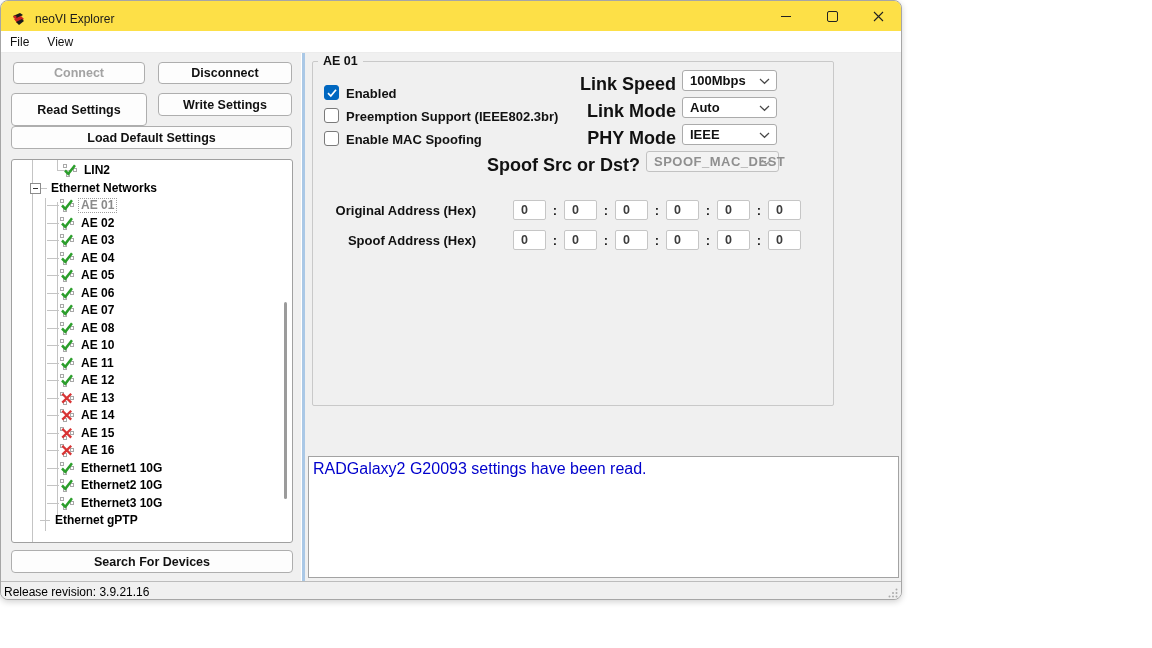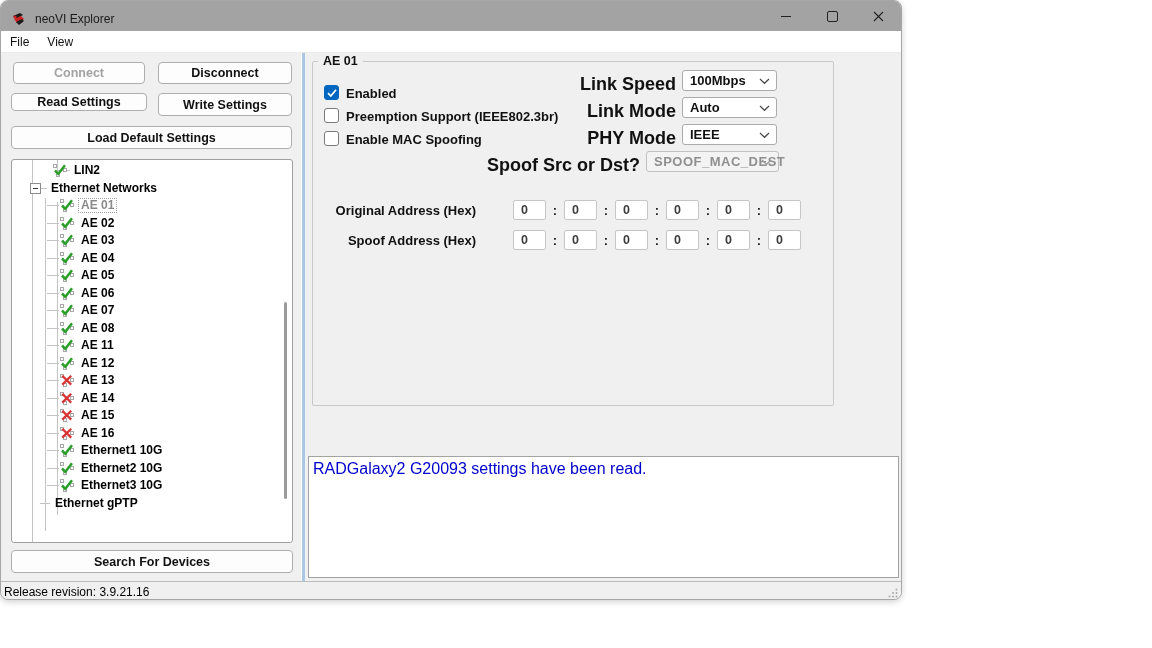--- a/index.html
+++ b/index.html
@@ -1,21 +1,21 @@
 <!DOCTYPE html>
 <html style="--accent: #0067c0;"><head>
 <meta charset="utf-8">
 <style>
   html,body{margin:0;padding:0;background:#ffffff;width:1152px;height:648px;
     font-family:"Liberation Sans",sans-serif;-webkit-font-smoothing:antialiased;}
   .window{position:absolute;left:0;top:0;width:902px;height:600px;background:#f0f0f0;
     border:1px solid #a6a6a6;border-radius:8px;overflow:hidden;box-sizing:border-box;
     box-shadow:0 2px 6px rgba(0,0,0,.18);}
   
-  .titlebar{position:absolute;left:0;top:0;width:100%;height:35px;background:#a3a3a3;
+  .titlebar{position:absolute;left:0;top:0;width:100%;height:35px;background:#fde047;
     display:flex;align-items:center;}
   .app-icon{width:16px;height:16px;margin:0 8px 0 10px;flex:0 0 auto;}
   .title-text{font-size:12px;color:#1b1b1b;}
   .win-controls{position:absolute;right:0;top:0;height:30px;display:flex;}
   .win-btn{width:46px;height:30px;display:flex;align-items:center;justify-content:center;}
   .glyph-min{width:10px;height:1px;background:#222;}
   .glyph-max{width:9px;height:9px;border:1px solid #222;border-radius:2px;}
   .glyph-close svg{display:block;}
   
   .menubar{position:absolute;left:0;top:30px;width:100%;height:22px;background:#ffffff;
@@ -31,21 +31,21 @@
     border:1px solid #a0a0a0;border-radius:3px;box-sizing:border-box;overflow:hidden;}
   .tree-inner{position:relative;width:100%;height:100%;font-size:12px;font-weight:bold;color:#000;}
   .gl{position:absolute;width:0;border-left:1px solid #c4c4c4;}
   .lin-stub{position:absolute;left:45px;top:0;width:12px;height:10px;
     border-left:1px solid #c4c4c4;border-bottom:1px solid #c4c4c4;}
   .rows{position:absolute;left:0;top:2px;width:100%;}
   .tree-row{height:17.5px;display:flex;align-items:center;white-space:nowrap;}
   .tree-row.indent-branch{padding-left:18px;}
   .tree-row.indent-branch2{padding-left:28px;}
   .tree-row.indent-leaf{padding-left:35px;}
-  .tree-row.indent-lin{margin-left:40px;}
+  .tree-row.indent-lin{padding-left:50px;}
   .hline{height:0;border-top:1px solid #c4c4c4;flex:0 0 auto;}
   .hline.w12{width:12px;} .hline.w10{width:10px;margin-right:3px;} .hline.w6{width:6px;margin-right:2px;}
   .expander{width:11px;height:11px;background:#fff;border:1px solid #8c8c8c;flex:0 0 auto;
     position:relative;box-sizing:border-box;}
   .expander::after{content:"";position:absolute;left:2px;top:4px;width:5px;height:1px;background:#333;}
   .net-icon{width:16px;height:15px;position:relative;flex:0 0 auto;margin-right:4px;}
   .net-icon .sq{position:absolute;width:4px;height:4px;border:1px solid #a8a8a8;background:#fff;box-sizing:border-box;}
   .net-icon .sq.s1{left:1px;top:1px;} .net-icon .sq.s2{left:11px;top:5px;} .net-icon .sq.s3{left:4px;top:10px;}
   .net-icon svg{position:absolute;left:0;top:-1px;}
   .tree-label{padding:0 2px;line-height:13px;}
@@ -123,21 +123,21 @@
     <span class="menu-item">File</span>
     <span class="menu-item">View</span>
   </div>
 
   <div class="btn disabled" style="left:12px;top:61px;width:132px;height:22px;">
       <span>Connect</span>
     </div>
   <div class="btn" style="left:157px;top:61px;width:134px;height:22px;">
       <span>Disconnect</span>
     </div>
-  <div class="btn" style="left:10px;top:92px;width:136px;height:18px;">
+  <div class="btn" style="left:10px;top:92px;width:136px;height:33px;">
       <span>Read Settings</span>
     </div>
   <div class="btn" style="left:157px;top:92px;width:134px;height:23px;">
       <span>Write Settings</span>
     </div>
   <div class="btn" style="left:10px;top:125px;width:281px;height:23px;">
       <span>Load Default Settings</span>
     </div>
 
   <div class="tree">
@@ -251,20 +251,32 @@
             <span class="hline w12"></span>
             <span class="net-icon">
               <span class="sq s1"></span>
               <span class="sq s2"></span>
               <span class="sq s3"></span>
               <svg width="16" height="16" viewBox="0 0 16 16">
                 <path d="M3 8.5 L6.3 11.8 L13 3.3" stroke="#2b9e2b" stroke-width="2.5" fill="none"></path>
               </svg>
             </span>
             <span class="tree-label">AE 08</span>
+          </div>
+          <div class="tree-row indent-leaf">
+            <span class="hline w12"></span>
+            <span class="net-icon">
+              <span class="sq s1"></span>
+              <span class="sq s2"></span>
+              <span class="sq s3"></span>
+              <svg width="16" height="16" viewBox="0 0 16 16">
+                <path d="M3 8.5 L6.3 11.8 L13 3.3" stroke="#2b9e2b" stroke-width="2.5" fill="none"></path>
+              </svg>
+            </span>
+            <span class="tree-label">AE 10</span>
           </div>
           <div class="tree-row indent-leaf">
             <span class="hline w12"></span>
             <span class="net-icon">
               <span class="sq s1"></span>
               <span class="sq s2"></span>
               <span class="sq s3"></span>
               <svg width="16" height="16" viewBox="0 0 16 16">
                 <path d="M3 8.5 L6.3 11.8 L13 3.3" stroke="#2b9e2b" stroke-width="2.5" fill="none"></path>
               </svg>

